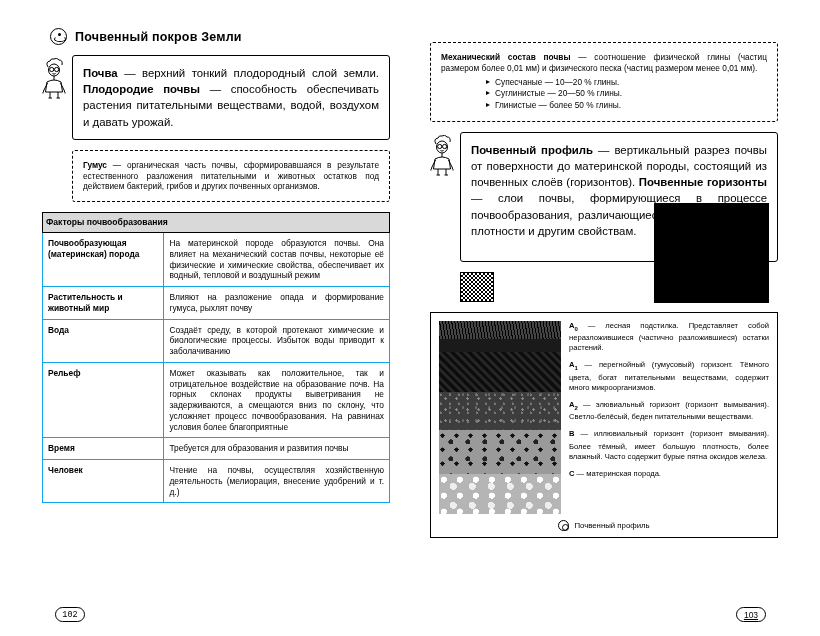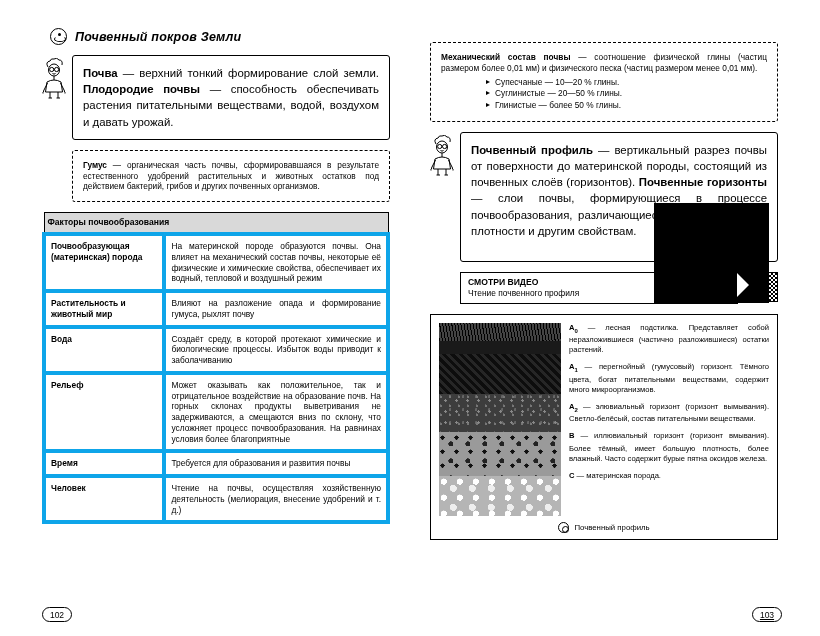--- a/index.html
+++ b/index.html
@@ -24,21 +24,20 @@
   .page.left { padding-left: 42px; padding-right: 20px; }
   .page.right { padding-left: 20px; padding-right: 42px; }
 
   
   .heading {
     display: flex;
     align-items: center;
     gap: 8px;
     margin-bottom: 10px;
     margin-left: 8px;
-    font-style: italic;
   }
   .heading-icon {
     width: 17px; height: 17px;
     border: 1.3px solid #000;
     border-radius: 50%;
     position: relative;
     flex: none;
   }
   .heading-icon::before {
     content: "";
@@ -100,43 +99,43 @@
   }
   table.factors th {
     border: 1px solid #000;
     background: #d9d9d9;
     font-size: 8.6px;
     padding: 4px 3px;
     text-align: left;
     font-weight: bold;
   }
   table.factors td {
-    border: 4px solid #0ea5e9;
+    border: 1px solid #0ea5e9;
     padding: 5px 5px;
     vertical-align: top;
     text-align: justify;
   }
   table.factors td.name {
     width: 35%;
     font-weight: bold;
     text-align: left;
   }
 
   
   .pagenum {
     position: absolute;
     bottom: 14px;
     width: 30px; height: 15px;
     border: 1px solid #000;
     border-radius: 8px;
     font-size: 8.5px;
     display: flex; align-items: center; justify-content: center;
   }
-  .pagenum.left { left: 42px; }
-  .pagenum.right { right: 38px; text-decoration: underline; }
+  .pagenum.left { left: 55px; font-family: Liberation Mono, monospace; }
+  .pagenum.right { right: 54px; text-decoration: underline; }
 
   
   .bullets { margin: 3px 0 0 4px; }
   .bullets li {
     list-style: none;
     position: relative;
     padding-left: 10px;
     margin-bottom: 1px;
   }
   .bullets li::before {
@@ -315,25 +314,25 @@
             <path d="M21.5 25 l4 8"></path>
             <path d="M11 34 v6"></path>
             <path d="M19 34 v6"></path>
             <path d="M9.5 40 h3.5"></path>
             <path d="M17.5 40 h3.5"></path>
             <path d="M5 33 q-1.5 1 -1 2.5"></path>
             <path d="M25 33 q1.5 1 1 2.5"></path>
           </g>
         </svg>
       </div>
-      <span class="lead">Почва</span><span> — верхний тонкий формирование слой земли. </span><span class="lead">Плодородие почвы</span><span> — способность обеспечивать растения питательными веществами, водой, воздухом и давать урожай.</span>
+      <span class="lead">Почва</span><span> — верхний тонкий плодородный слой земли. </span><span class="lead">Плодородие почвы</span><span> — способность обеспечивать растения питательными веществами, водой, воздухом и давать урожай.</span>
     </div>
 
     <div class="callout dashed small">
-      <span class="lead">Гумус</span><span> — органическая часть почвы, сформировавшаяся в результате естественного удобрений растительных и животных остатков под действием бактерий, грибов и других почвенных организмов.</span>
+      <span class="lead">Гумус</span><span> — органическая часть почвы, сформировавшаяся в результате естественного разложения питательными и животных остатков под действием бактерий, грибов и других почвенных организмов.</span>
     </div>
 
     <table class="factors">
       <thead>
         <tr>
           <th colspan="2">Факторы почвообразования</th>
         </tr>
       </thead>
       <tbody>
         <tr>
@@ -398,25 +397,20 @@
             <path d="M5 33 q-1.5 1 -1 2.5"></path>
             <path d="M25 33 q1.5 1 1 2.5"></path>
           </g>
         </svg>
       </div>
       <div class="blackbox" style="position:absolute; right:8px; top:62px;"></div>
       <span class="lead">Почвенный профиль</span><span> — вертикальный разрез почвы от поверхности до материнской породы, состоящий из почвенных слоёв (горизонтов). </span><span class="lead">Почвенные горизонты</span><span> — слои почвы, формирующиеся в процессе почвообразования, различающиеся по цвету, составу, плотности и другим свойствам.</span>
     </div>
 
     <div class="video-row">
-      <div class="video-banner">
-        <div class="vtitle">СМОТРИ ВИДЕО</div>
-        <div>Чтение почвенного профиля</div>
-        <span class="arrow-tip"></span>
-      </div>
       <div class="qr"></div>
     </div>
 
     <div class="figure">
       <div class="figure-body">
         <div class="soil-column">
           <div class="grass"></div>
           <div class="layer l-a0"></div>
           <div class="layer l-a1"></div>
           <div class="layer l-a2"></div>
@@ -424,21 +418,21 @@
           <div class="layer l-c"></div>
         </div>
         <div class="labels">
           <div class="entry">
             <span class="hz"><span>A</span><sub>0</sub></span><span> — лесная подстилка. Представляет собой неразложившиеся (частично разложившиеся) остатки растений.</span>
           </div>
           <div class="entry">
             <span class="hz"><span>A</span><sub>1</sub></span><span> — перегнойный (гумусовый) горизонт. Тёмного цвета, богат питательными веществами, содержит много микроорганизмов.</span>
           </div>
           <div class="entry">
-            <span class="hz"><span>A</span><sub>2</sub></span><span> — элювиальный горизонт (горизонт вымывания). Светло-белёсый, состав питательными веществами.</span>
+            <span class="hz"><span>A</span><sub>2</sub></span><span> — элювиальный горизонт (горизонт вымывания). Светло-белёсый, беден питательными веществами.</span>
           </div>
           <div class="entry">
             <span class="hz"><span>B</span><sub></sub></span><span> — иллювиальный горизонт (горизонт вмывания). Более тёмный, имеет большую плотность, более влажный. Часто содержит бурые пятна оксидов железа.</span>
           </div>
           <div class="entry">
             <span class="hz"><span>C</span><sub></sub></span><span> — материнская порода.</span>
           </div>
         </div>
       </div>
       <div class="figcap">

